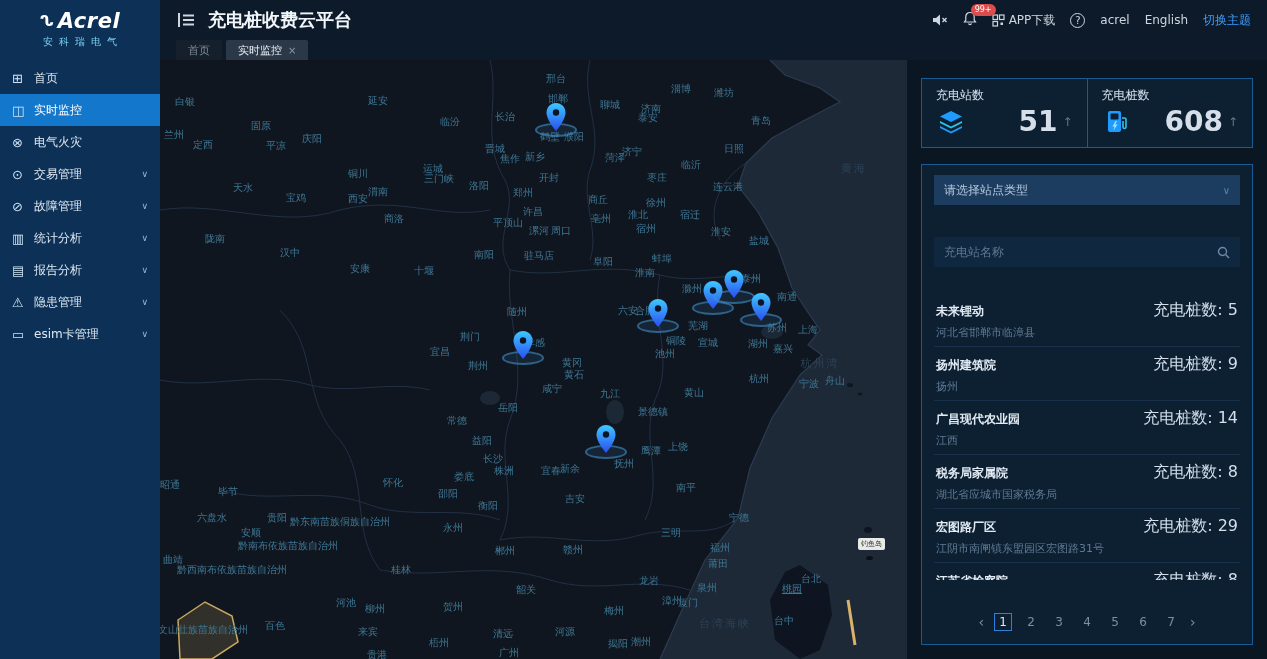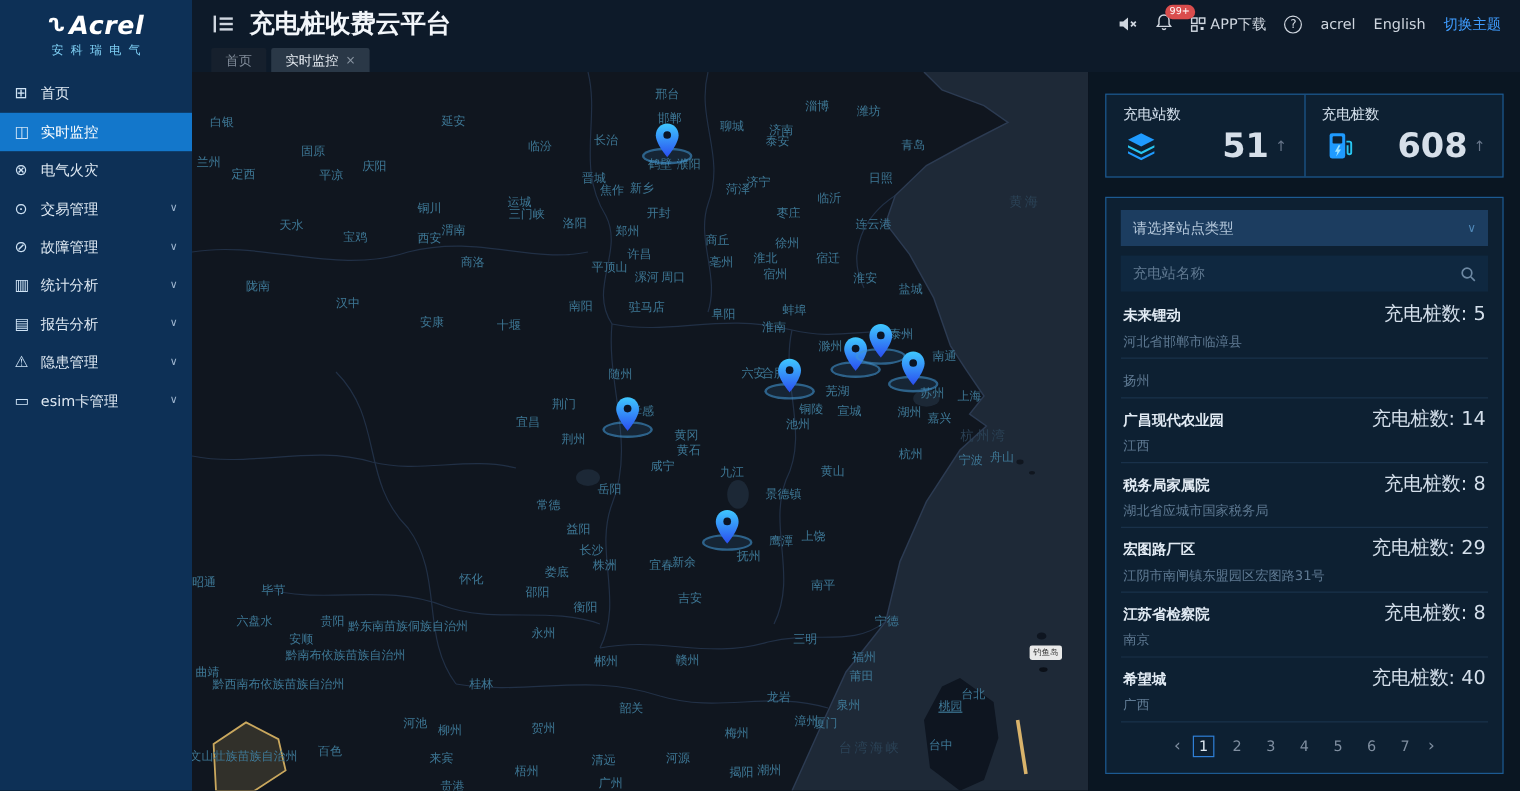--- a/index.html
+++ b/index.html
@@ -17,21 +17,21 @@
   .menu { flex:1; padding-top:4px; }
   .menu-item { height:32px; display:flex; align-items:center; padding:0 12px; font-size:12px; cursor:pointer; position:relative; color:#dfe9f3; }
   .menu-item .mi-icon { width:22px; font-size:13px; color:#cfe3f5; }
   .menu-item.active { background:#1377cb; color:#fff; }
   .menu-item .chev { position:absolute; right:12px; font-size:9px; color:#9fb6cf; }
 
   
   .main { flex:1; display:flex; flex-direction:column; min-width:0; }
   .topbar { height:40px; background:#0d1a29; display:flex; align-items:center; padding:0 16px; color:#e3e9f0; }
   .fold { width:20px; height:20px; margin-right:12px; cursor:pointer; }
-  .page-title { font-size:21px; font-weight:bold; color:#f2f6fa; }
+  .page-title { font-size:18px; font-weight:bold; color:#f2f6fa; }
   .top-right { margin-left:auto; display:flex; align-items:center; gap:15px; font-size:12px; color:#cfd6df; }
   .tr-item { display:flex; align-items:center; gap:4px; cursor:pointer; }
   .bell-wrap { position:relative; }
   .badge { position:absolute; top:-7px; left:8px; background:#d94d4d; color:#fff; font-size:8px;
     padding:1px 4px; border-radius:7px; line-height:1.2; }
   .help-circle { width:15px; height:15px; border:1px solid #cfd6df; border-radius:50%; font-size:10px;
     display:flex; align-items:center; justify-content:center; }
   .theme-link { color:#3f9dff; }
   .tabbar { height:20px; background:#0d1a29; display:flex; align-items:flex-end; padding-left:16px; gap:4px; }
   .tab { height:20px; padding:0 12px; font-size:11px; display:flex; align-items:center; gap:6px;
@@ -57,21 +57,21 @@
   .panel-box { border:1px solid #1c5a92; background:#0d2032; }
   .stats-box { height:70px; display:flex; flex:none; }
   .stat { flex:1; padding:8px 14px 8px; display:flex; flex-direction:column; }
   .stat + .stat { border-left:1px solid #1c5a92; }
   .stat-label { font-size:12px; color:#d7e3ef; }
   .stat-row { flex:1; display:flex; align-items:center; }
   .stat-icon { width:30px; }
   .stat-value { margin-left:auto; font-size:28px; color:#d6dfe9; font-weight:bold; }
   .stat-arrow { font-size:12px; color:#66758a; margin-left:5px; }
 
-  .list-box { flex:1; display:flex; flex-direction:column; padding:10px 12px 4px; min-height:0; }
+  .list-box { flex:1; display:flex; flex-direction:column; padding:10px 12px 4px; min-height:0;gap:24px; }
   .select-box { height:30px; flex:none; background:#1c3d60; display:flex; align-items:center; padding:0 10px;
     font-size:12px; color:#b6c9dc; margin-bottom:8px; cursor:pointer; }
   .select-box .chev { margin-left:auto; color:#4f88b8; font-size:10px; }
   .search-box { height:30px; flex:none; background:#0f2840; display:flex; align-items:center; padding:0 10px; margin-bottom:2px; }
   .search-box input { flex:1; background:transparent; border:none; outline:none; color:#c8d6e4; font-size:12px;
     font-family:inherit; }
   .search-box input::placeholder { color:#5f7890; }
   .station-list { flex:1; overflow:hidden; }
   .station { padding:7px 2px 6px; border-bottom:1px solid rgba(40,70,105,.45); }
   .st-row1 { display:flex; align-items:baseline; }
@@ -500,20 +500,24 @@
           </div>
           <div class="station-list" id="station-list">
               <div class="station">
                 <div class="st-row1">
                   <span class="st-name">未来锂动</span>
                   <span class="st-count">充电桩数: 5</span>
                 </div>
                 <div class="st-addr">河北省邯郸市临漳县</div>
               </div>
               <div class="station">
+                <div class="st-row1">
+                  <span class="st-name">扬州建筑院</span>
+                  <span class="st-count">充电桩数: 9</span>
+                </div>
                 <div class="st-addr">扬州</div>
               </div>
               <div class="station">
                 <div class="st-row1">
                   <span class="st-name">广昌现代农业园</span>
                   <span class="st-count">充电桩数: 14</span>
                 </div>
                 <div class="st-addr">江西</div>
               </div>
               <div class="station">

